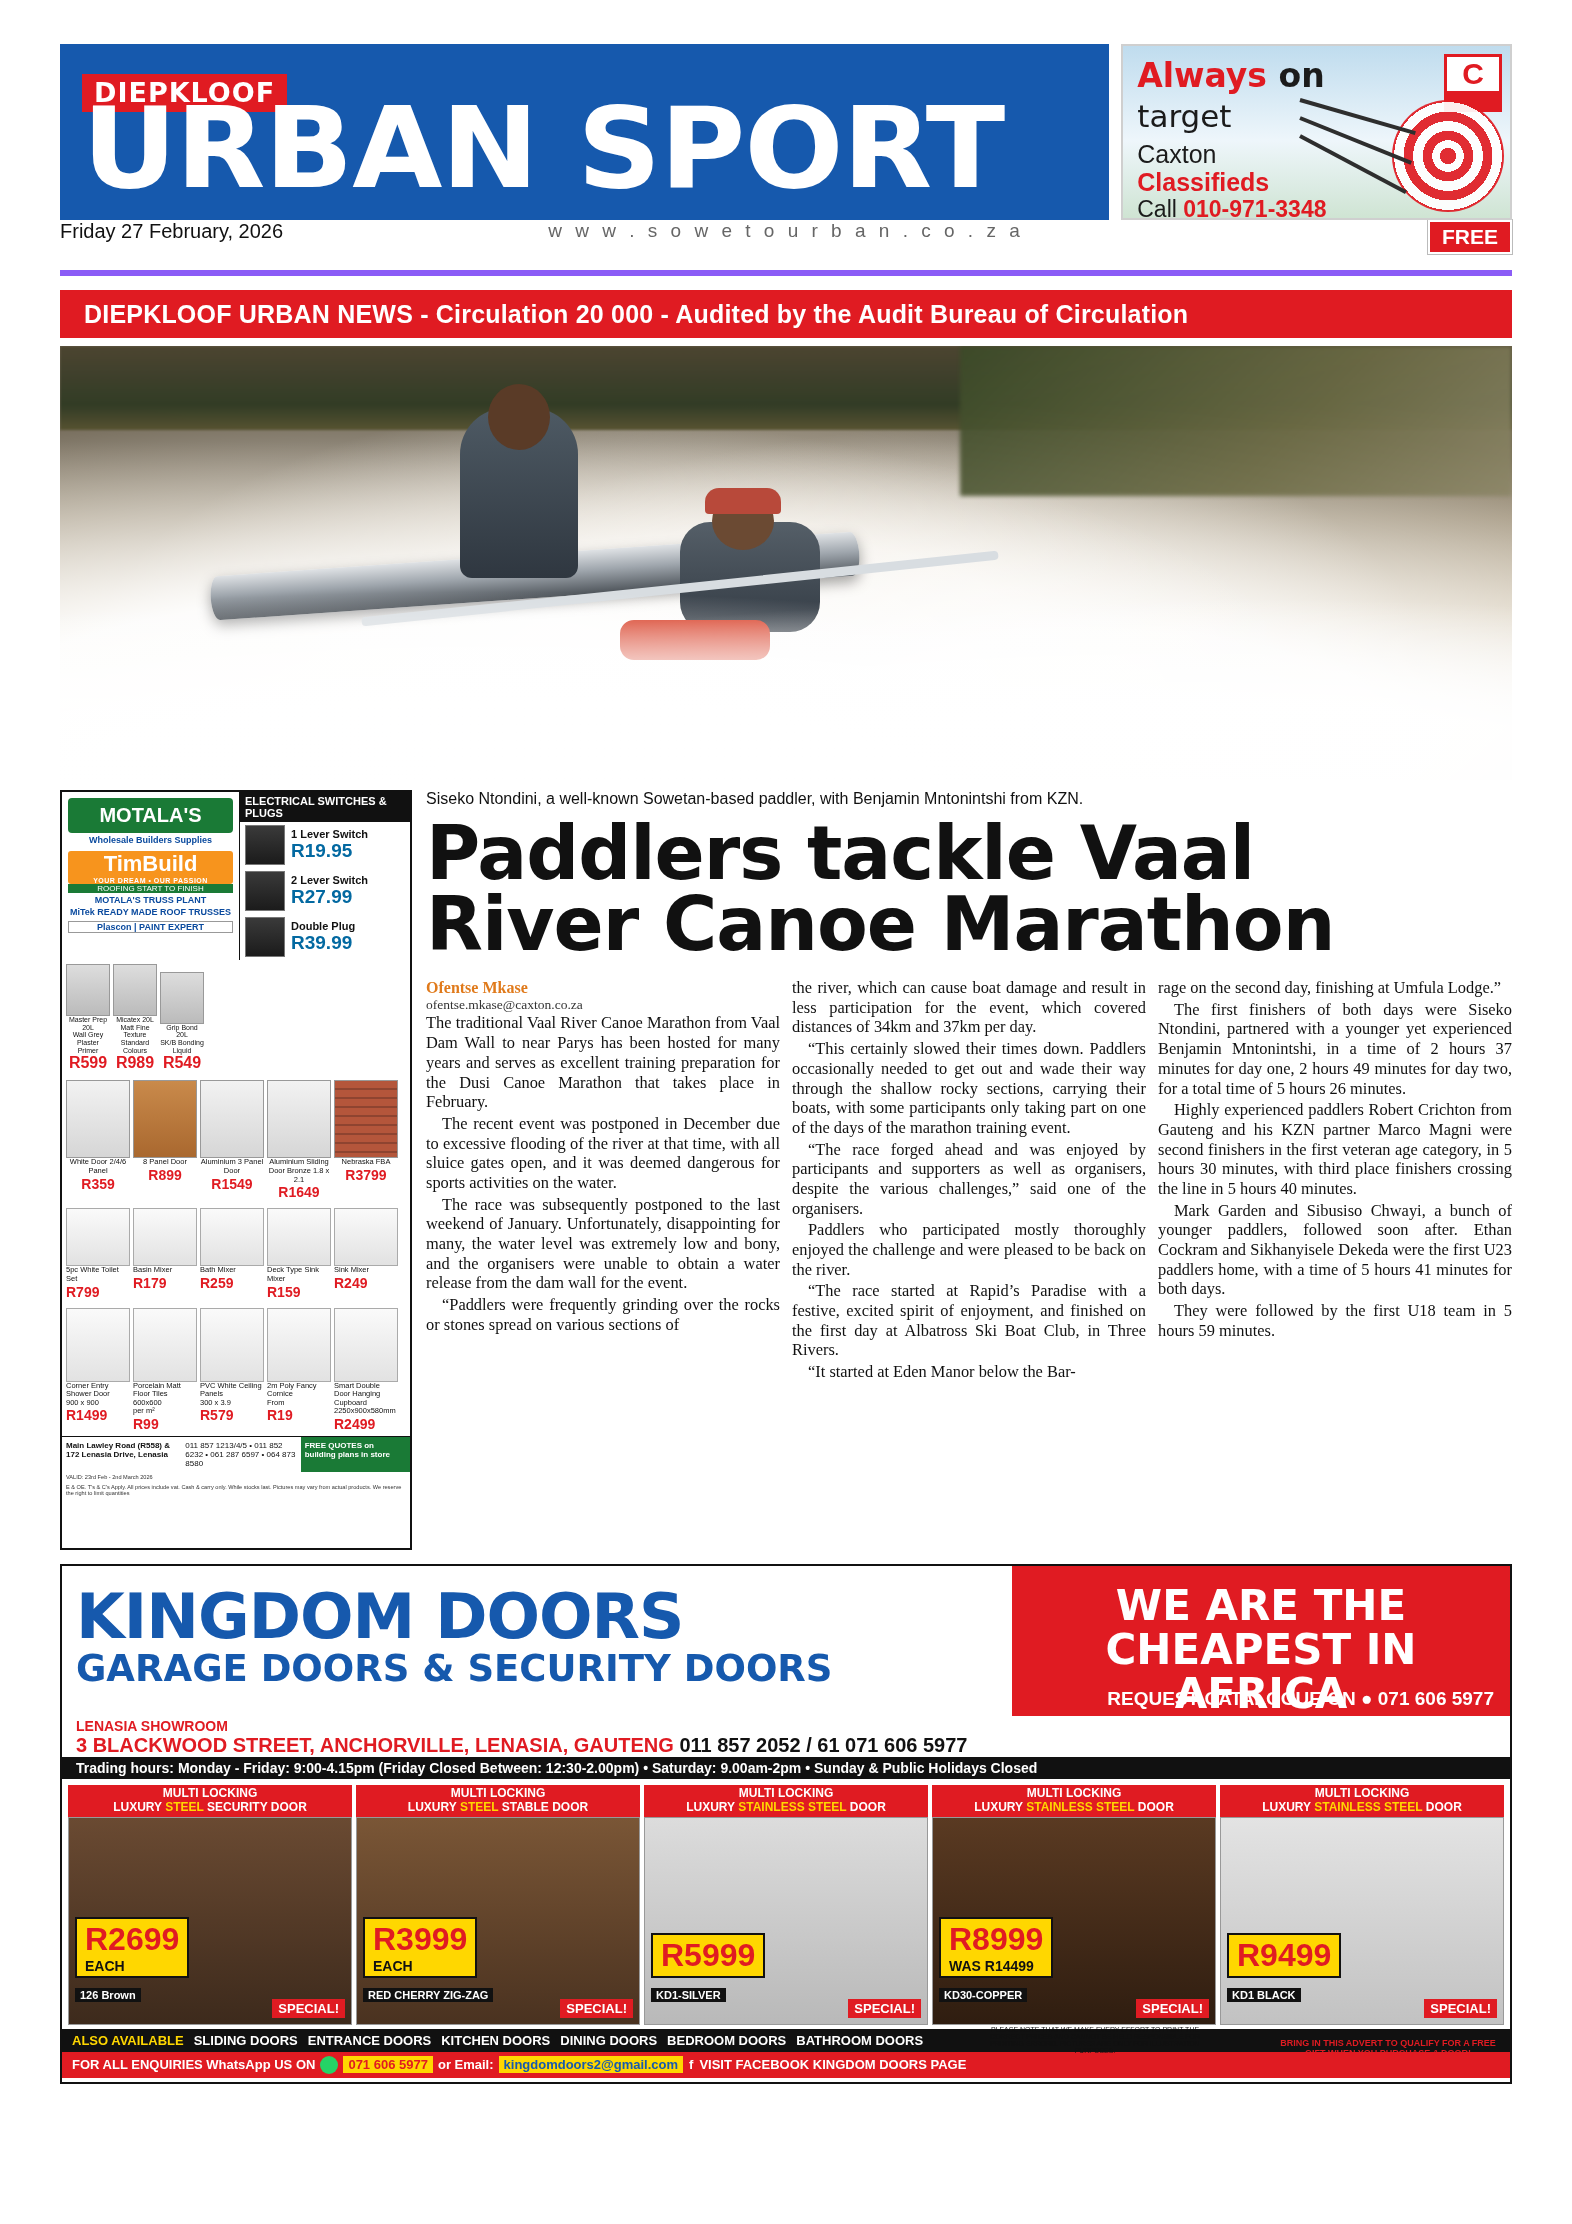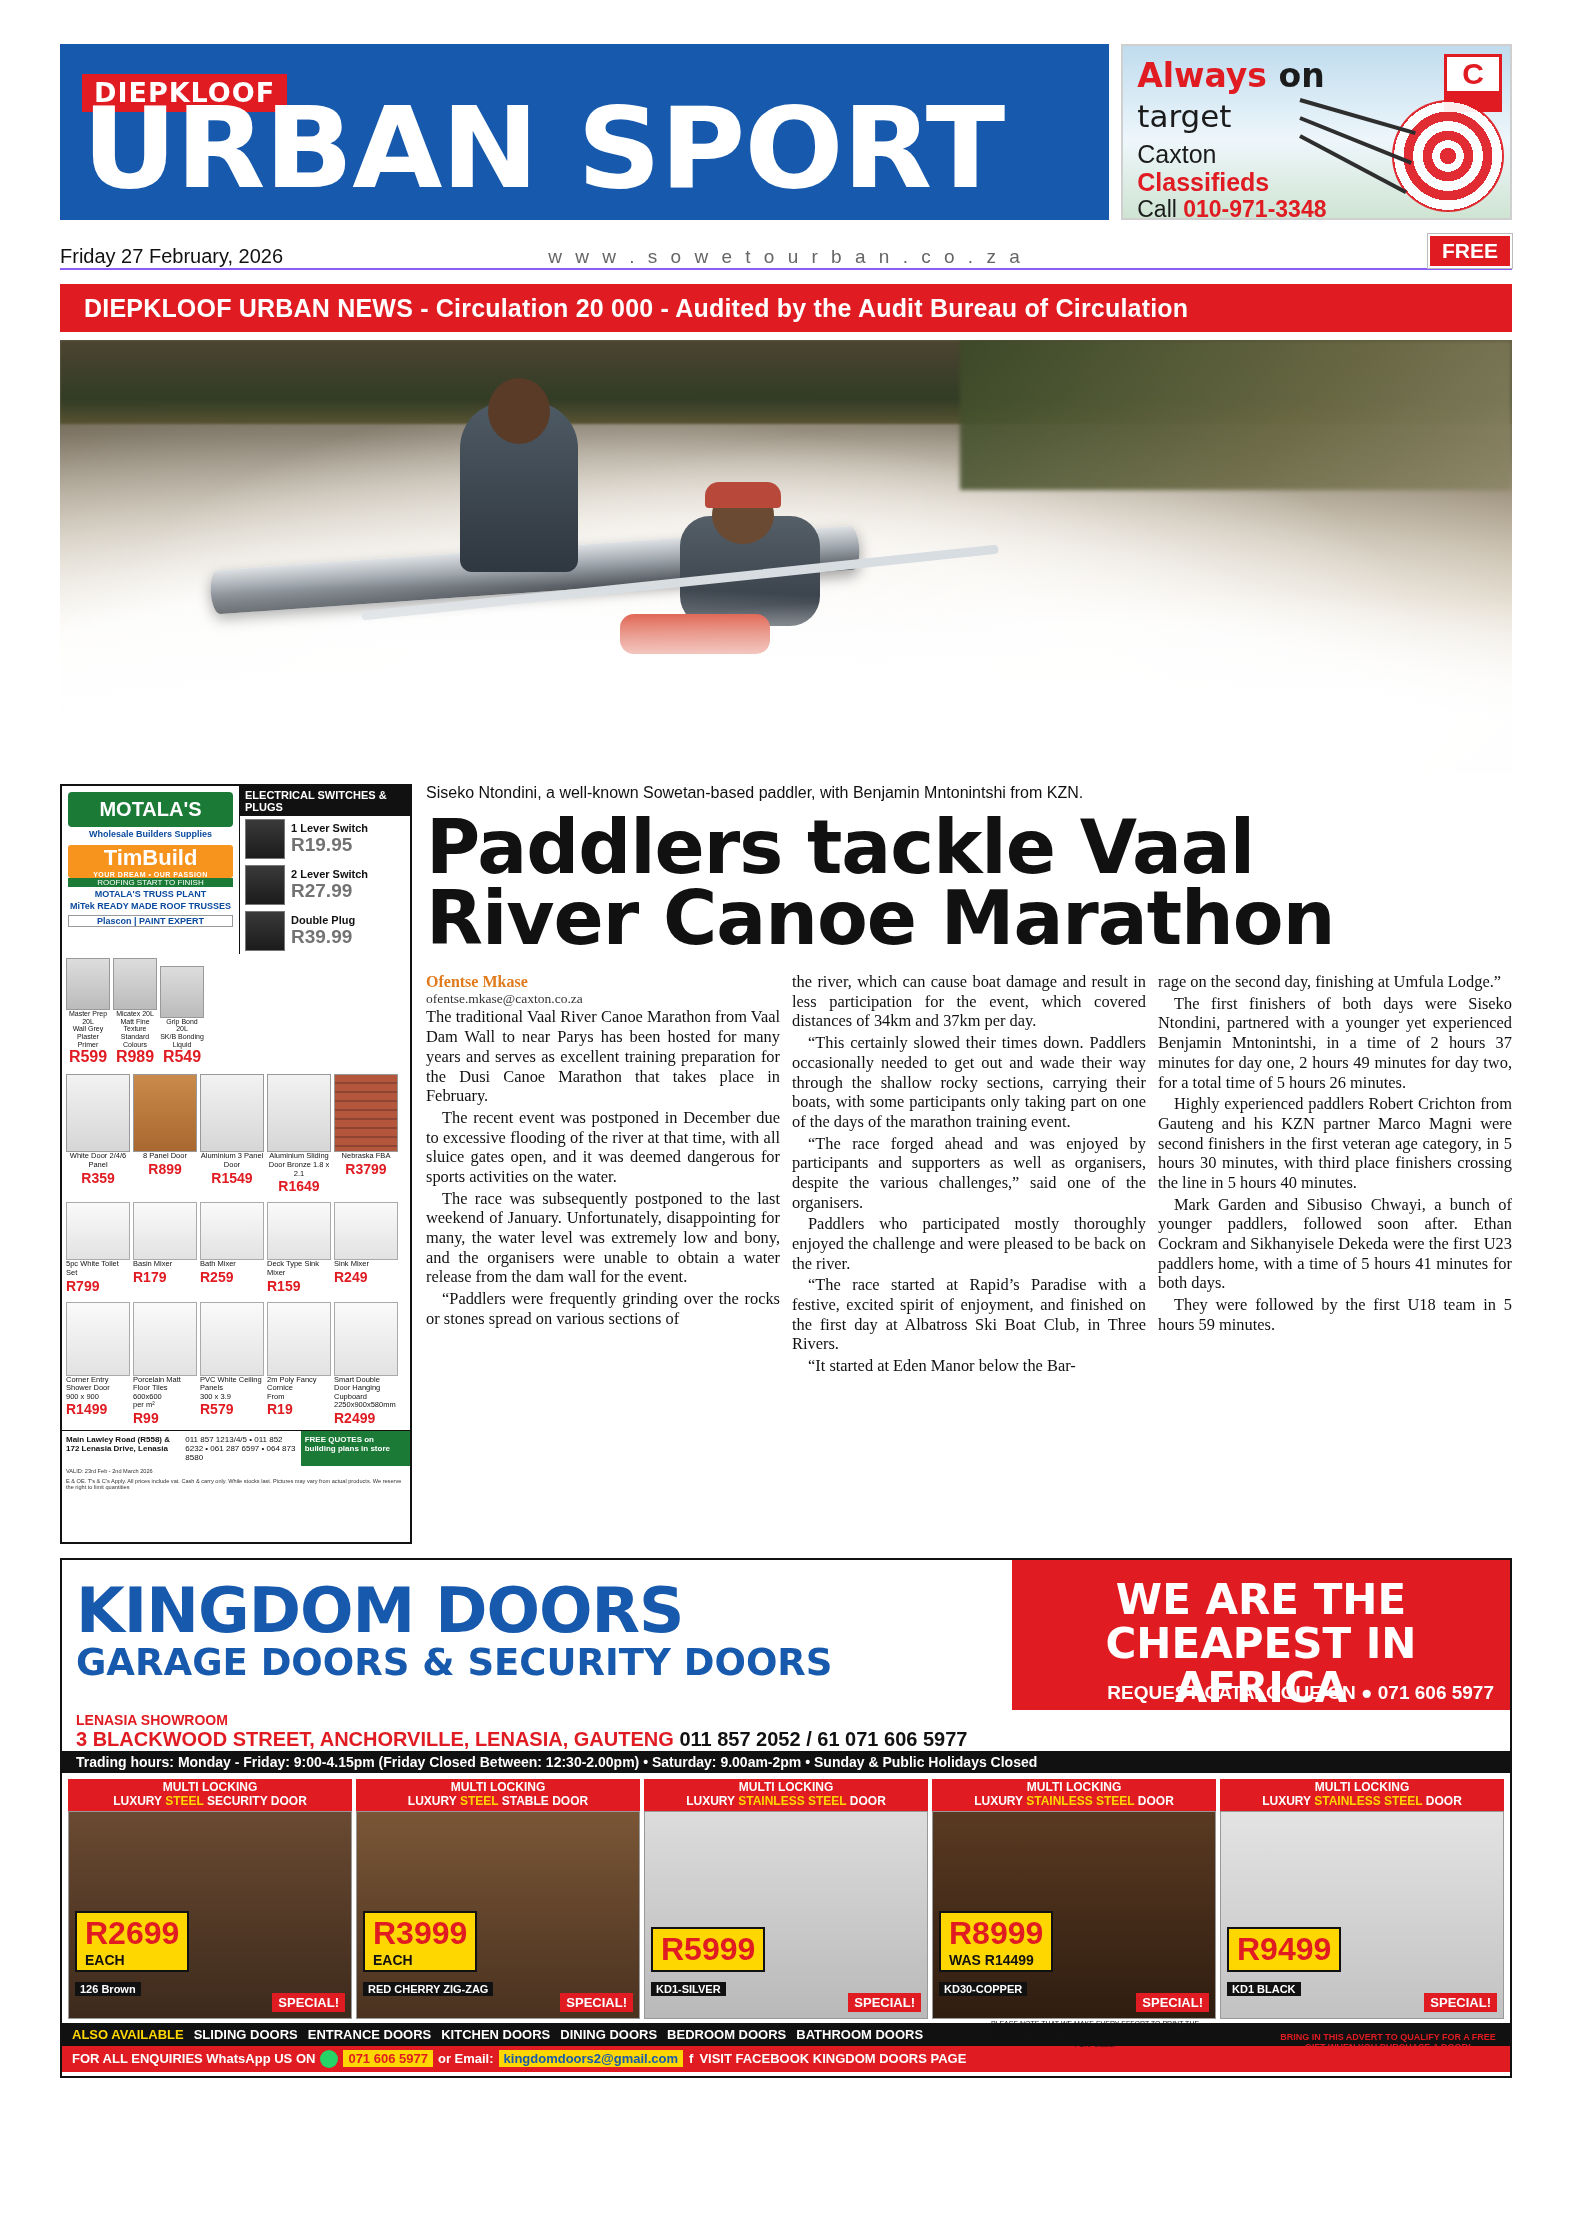--- a/index.html
+++ b/index.html
@@ -52,21 +52,21 @@
   .caxton-logo .c { font-size:30px; font-weight:bold; line-height:34px; display:block; background:#fff; color:#e01b22; margin:3px 3px 0; }
   .target-rings { position:absolute; right:6px; bottom:6px; width:112px; height:112px; border-radius:50%;
     background:
       radial-gradient(circle, #e01b22 0 10%, #fff 10% 20%, #e01b22 20% 32%, #fff 32% 44%, #e01b22 44% 56%, #fff 56% 68%, #e01b22 68% 80%, #fff 80% 92%, #e01b22 92% 100%);
     opacity:.92;
   }
   .arrows { position:absolute; right:70px; bottom:66px; width:140px; height:60px; }
   .arrow { position:absolute; height:4px; background:#2e2e2e; width:120px; transform-origin:left center; }
 
   
-  .datebar { display:flex; align-items:flex-end; height:50px; border-bottom:2px solid #8b5cf6; }
+  .datebar { display:flex; align-items:flex-start; height:56px; border-bottom:6px solid #8b5cf6; }
   .date-left { font-size:20px; color:#111; width:360px; }
   .date-url { flex:1; text-align:center; font-size:19px; letter-spacing:4px; color:#666; }
   .date-free { width:360px; text-align:right; }
   .free-box { display:inline-block; background:#e01b22; color:#fff; font-weight:bold; font-size:21px; padding:3px 12px; border:2px solid #fff; outline:1px solid #bbb; }
 
   
   .redbar {
     margin-top:14px; background:#e01b22; color:#fff; height:48px;
     display:flex; align-items:center; padding-left:24px;
     font-size:25px; font-weight:bold; letter-spacing:.2px;
@@ -114,21 +114,21 @@
   .motala-logo { background:#1a7a36; color:#fff; font-weight:bold; font-size:20px; text-align:center; padding:6px 0; border-radius:4px; position:relative; }
   .motala-sub { font-size:9px; text-align:center; color:#0a4a9e; font-weight:bold; margin-top:2px; }
   .timbuild { background:#f7941d; color:#fff; font-weight:bold; font-size:22px; text-align:center; margin:6px 0 0; border-radius:3px; }
   .timbuild small { display:block; font-size:7px; color:#fff; letter-spacing:.5px; }
   .roofing { background:#1a7a36; color:#fff; font-size:8px; text-align:center; }
   .plascon { border:1px solid #999; font-size:9px; text-align:center; color:#0a4a9e; font-weight:bold; margin-top:4px; }
   .elec-head { background:#111; color:#fff; font-size:11px; font-weight:bold; padding:3px 5px; }
   .sw-item { display:flex; align-items:center; gap:6px; padding:3px 5px; }
   .sw-sq { width:40px; height:40px; background:linear-gradient(#3a3a3a,#1b1b1b); border:1px solid #777; }
   .sw-txt { font-size:11px; font-weight:bold; color:#111; }
-  .sw-price { font-size:19px; font-weight:bold; color:#737373; }
+  .sw-price { font-size:19px; font-weight:bold; color:#0369a1; }
   .paint-row { display:flex; gap:3px; padding:4px; align-items:flex-end; }
   .paint-can { width:44px; }
   .pc-body { height:52px; background:linear-gradient(#ddd,#bbb); border:1px solid #999; }
   .pc-lbl { font-size:7px; text-align:center; color:#111; line-height:1.1; }
   .pc-price { font-size:16px; font-weight:bold; color:#e01b22; text-align:center; }
   .door-row { display:flex; gap:3px; padding:4px; }
   .door-cell { width:64px; text-align:center; }
   .door-img { height:78px; background:linear-gradient(#f2f2f2,#d6d6d6); border:1px solid #999; }
   .door-img.wood { background:linear-gradient(#c98a4b,#a9682f); }
   .door-img.brick { background:repeating-linear-gradient(#b4563b 0 7px,#8e4430 7px 9px); }

